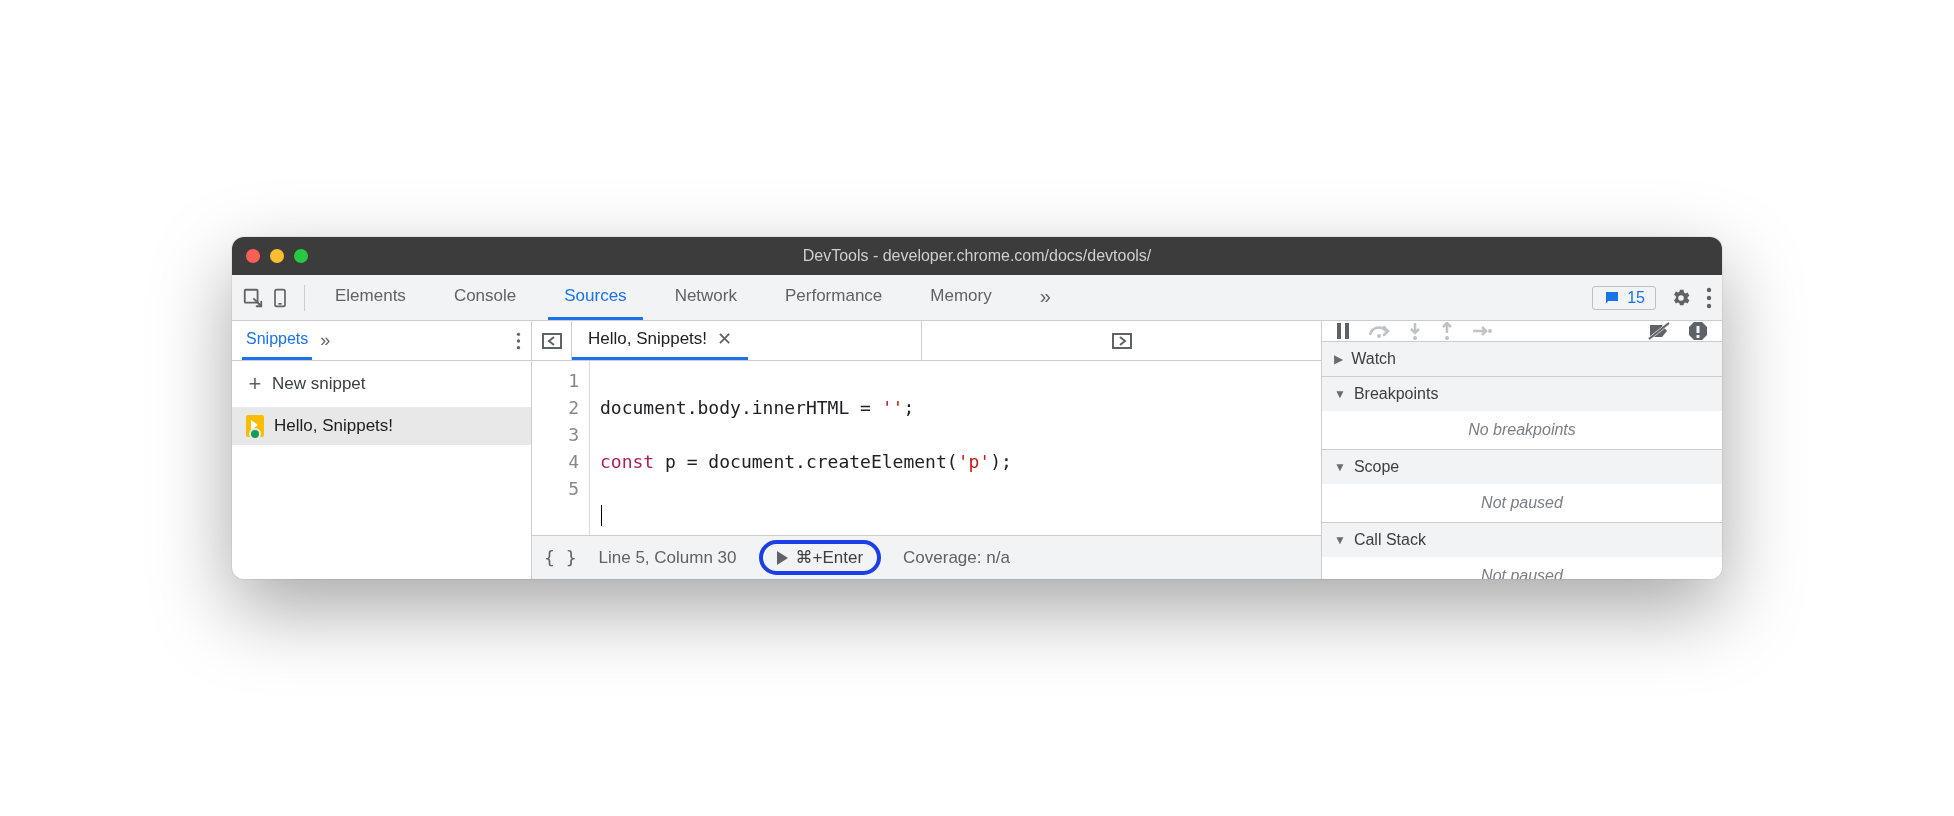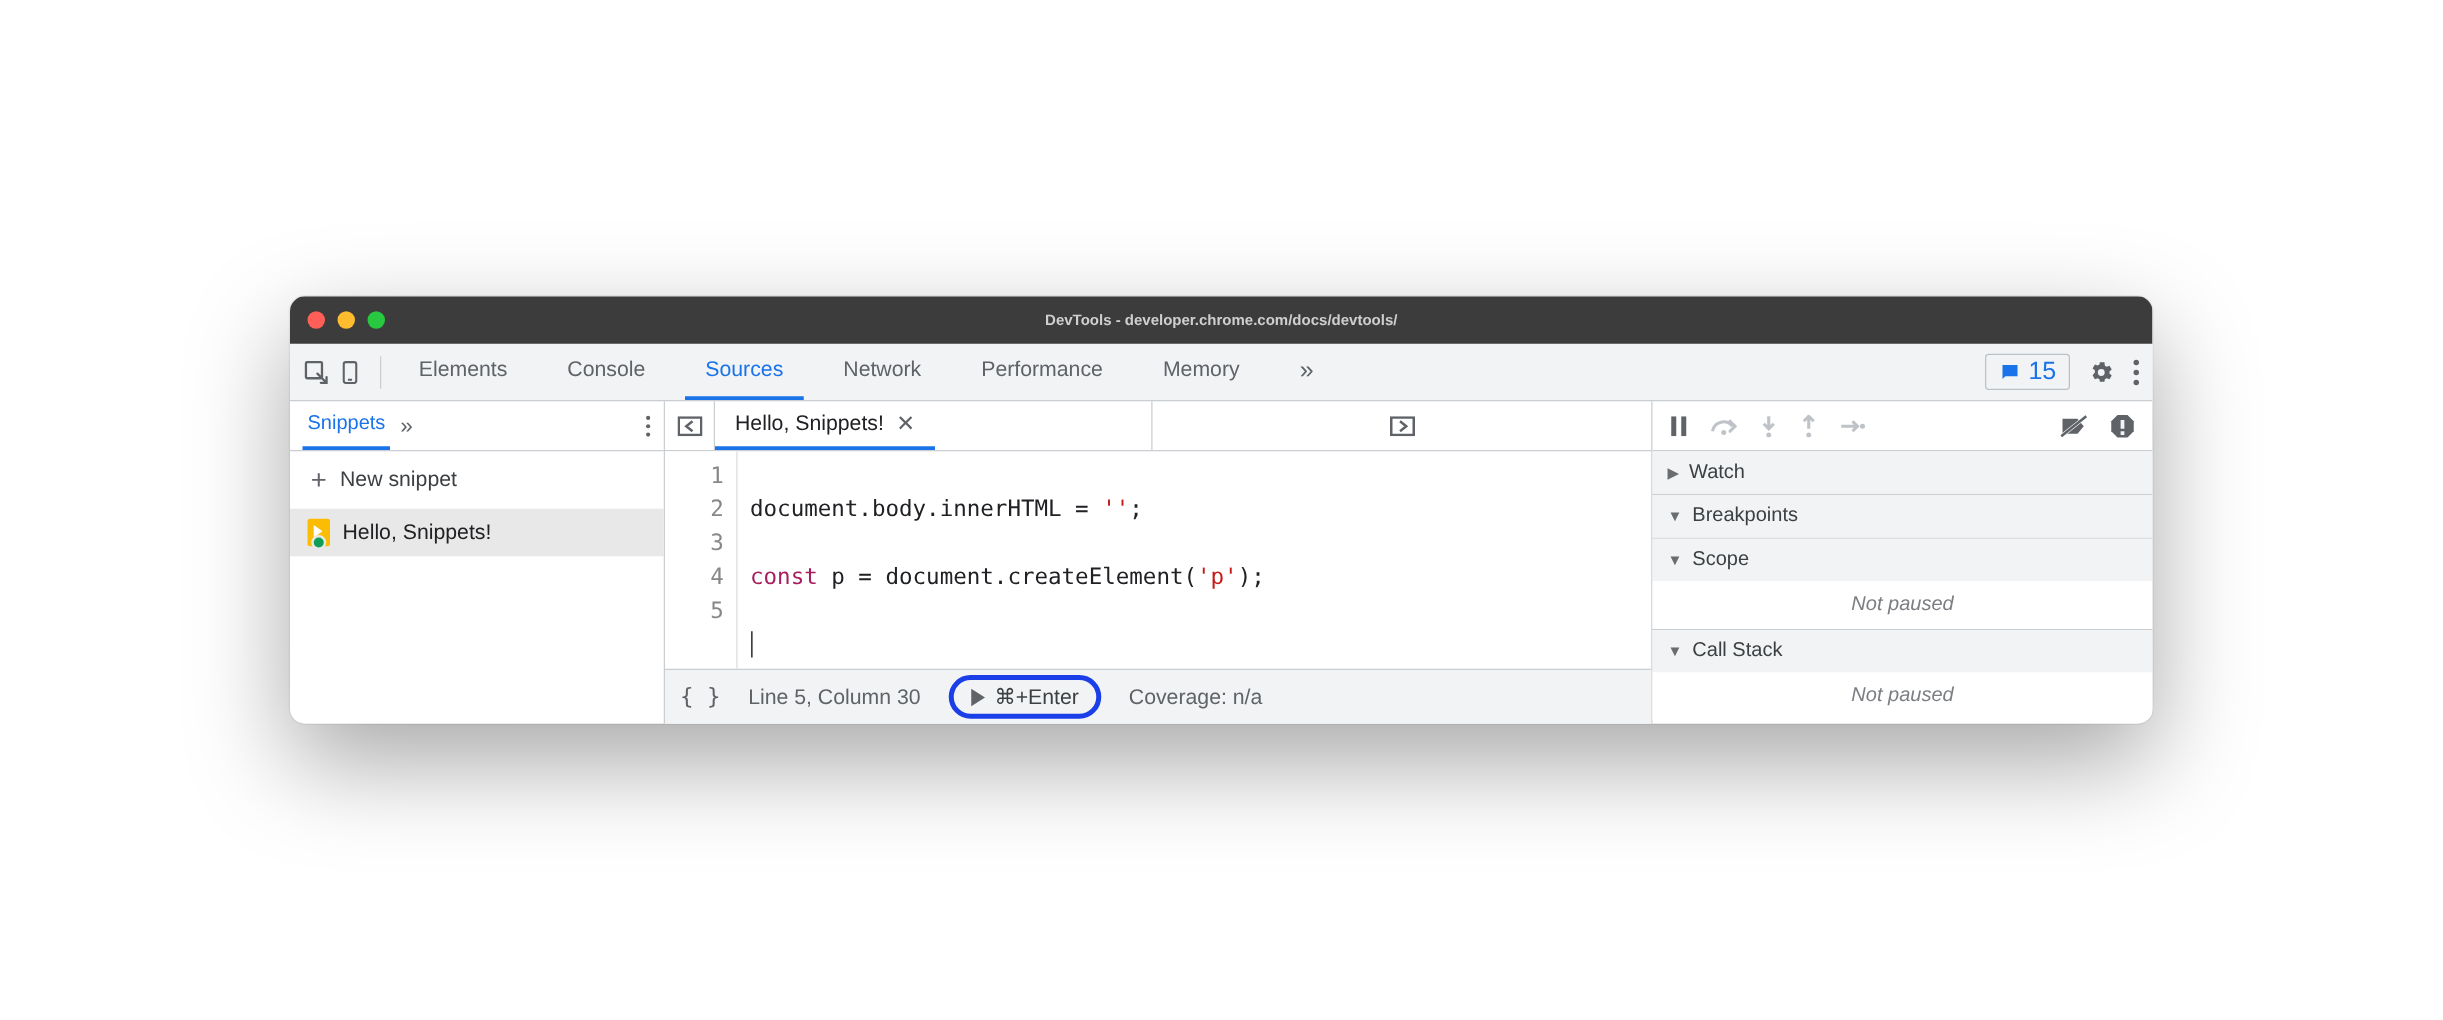--- a/index.html
+++ b/index.html
@@ -29,38 +29,38 @@
     padding: 0 14px;
     position: relative;
   }
   .traffic { display: flex; gap: 10px; }
   .traffic .dot { width: 14px; height: 14px; border-radius: 50%; }
   .dot.red { background: #ff5f57; }
   .dot.yellow { background: #febc2e; }
   .dot.green { background: #28c840; }
   .titlebar .title {
     position: absolute; left: 0; right: 0; text-align: center;
-    color: #cfcfcf; font-size: 12px; font-weight: 700;
+    color: #cfcfcf; font-size: 16px; font-weight: 400;
   }
   .toolbar {
     background: #f1f3f4;
     border-bottom: 1px solid #cacdd1;
     display: flex;
     align-items: center;
     height: 46px;
     padding: 0 10px;
     gap: 6px;
   }
   .ico { display:inline-flex; align-items:center; justify-content:center; color:#5f6368; }
   .divider { width:1px; height:26px; background:#cacdd1; margin:0 8px; }
   .tabs { display:flex; align-items:stretch; height:100%; gap:16px; }
   .tab { padding: 0 16px; display:flex; align-items:center; font-size:17px; color:#5f6368; cursor:pointer; border-bottom:3px solid transparent; }
   .tab.active { color:#1a73e8; border-bottom-color:#1a73e8; }
   .tb-right { margin-left:auto; display:flex; align-items:center; gap:14px; }
-  .issues { display:flex; align-items:center; gap:6px; border:1px solid #bac1c7; border-radius:3px; padding:2px 10px; color:#1a73e8; font-size:20px; background:#fff0; }
+  .issues { display:flex; align-items:flex-start; gap:6px; border:1px solid #bac1c7; border-radius:3px; padding:2px 10px; color:#1a73e8; font-size:16px; background:#fff0; }
   .issues svg { fill:#1a73e8; }
   .content { display:flex; height:258px; }
   .left { width:300px; border-right:1px solid #cacdd1; display:flex; flex-direction:column; }
   .left-header { display:flex; align-items:center; height:40px; padding:0 10px; border-bottom:1px solid #cacdd1; }
   .left-tab { color:#1a73e8; font-size:16px; padding:0 4px; height:100%; display:flex; align-items:center; border-bottom:3px solid #1a73e8; }
   .expand { margin-left:8px; color:#5f6368; font-size:18px; }
   .more { margin-left:auto; color:#5f6368; }
   .new-snippet { display:flex; align-items:center; gap:8px; padding:10px 14px; font-size:17px; color:#3c4043; cursor:pointer; }
   .plus { font-size:22px; color:#5f6368; width:18px; text-align:center; }
   .snippet-item { display:flex; align-items:center; gap:10px; padding:8px 14px; font-size:17px; background:#e8e8e8; color:#202124; }
@@ -271,20 +271,21 @@
         <div class="section-header">
             <span class="tri">▶</span>
             <span>Watch</span>
           </div>
       </div>
       <div class="section">
         <div class="section-header">
             <span class="tri">▼</span>
             <span>Breakpoints</span>
           </div>
+        <div class="section-body">No breakpoints</div>
       </div>
       <div class="section">
         <div class="section-header">
             <span class="tri">▼</span>
             <span>Scope</span>
           </div>
         <div class="section-body">Not paused</div>
       </div>
       <div class="section" style="border-bottom:none">
         <div class="section-header">

